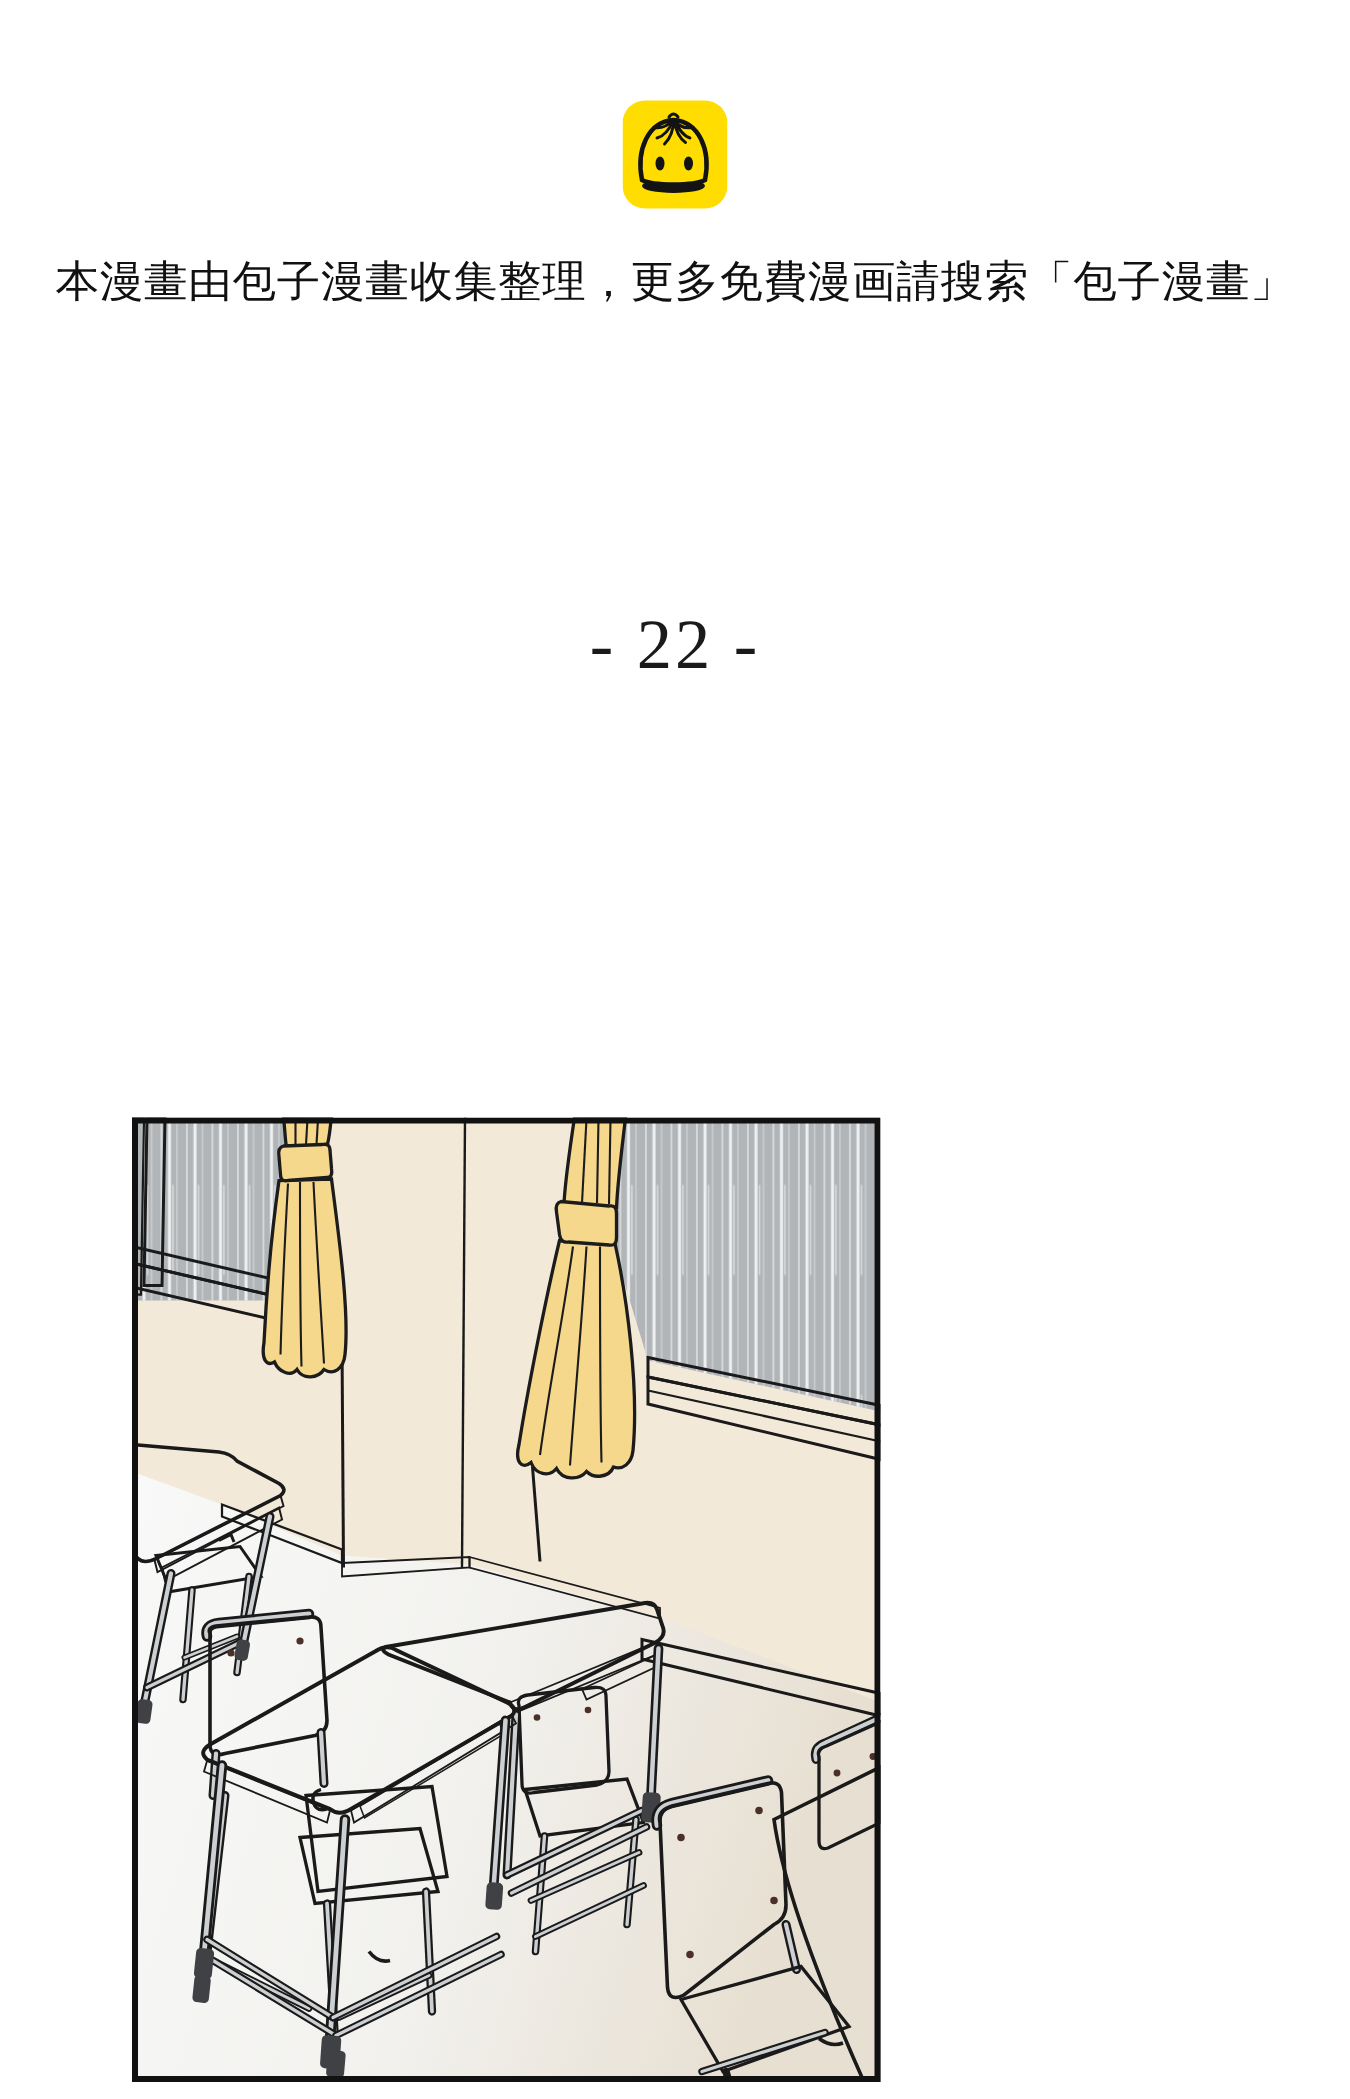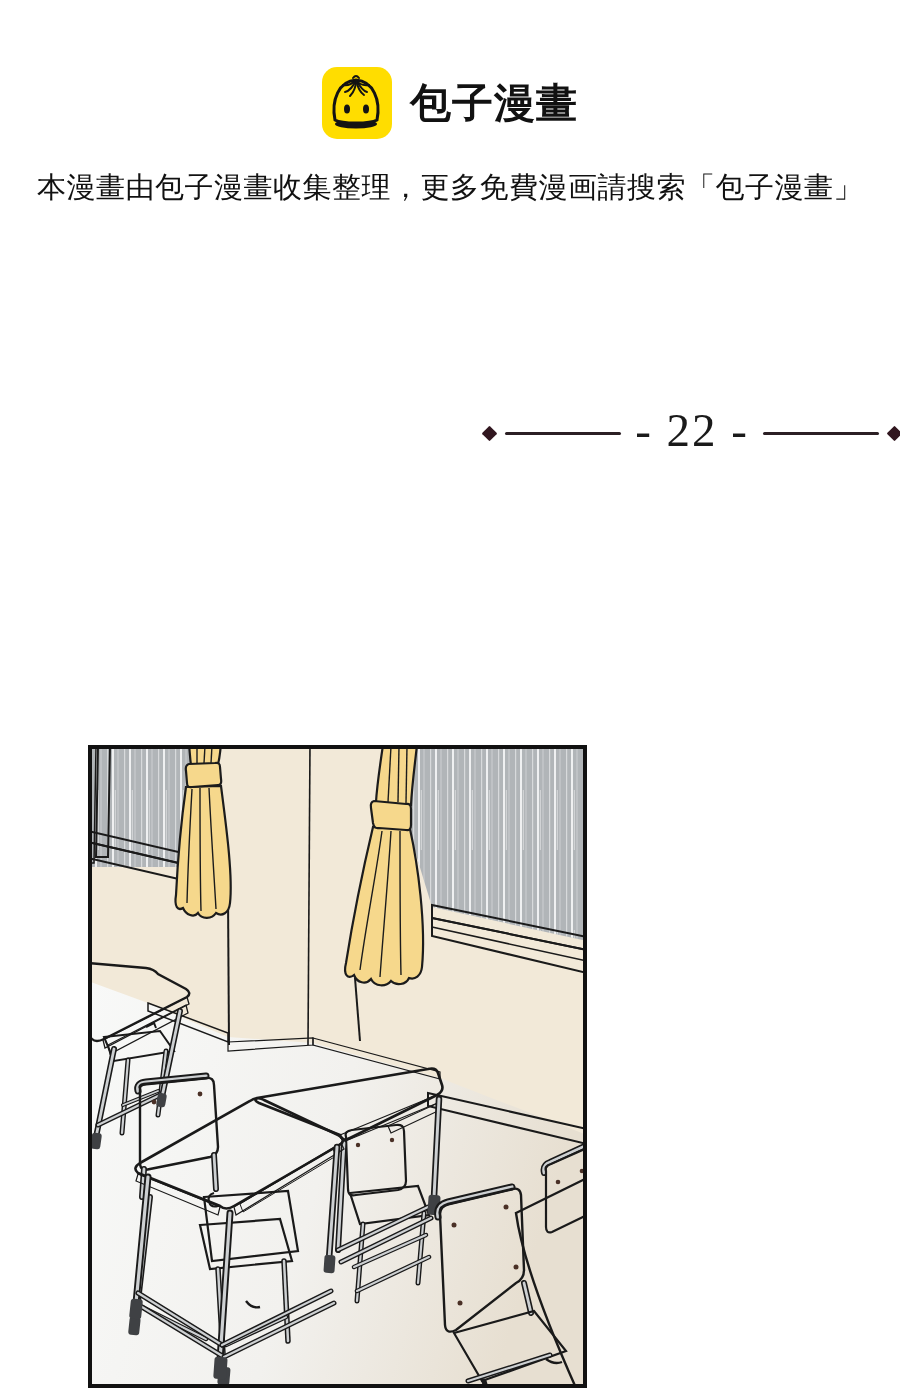--- a/index.html
+++ b/index.html
@@ -8,21 +8,21 @@
     background:var(--c-page-bg,#fff);
     font-family:"Liberation Sans",sans-serif;color:var(--c-text,#111);
   }
   .logo-row{position:absolute;top:64px;left:0;width:900px;height:78px;
     display:flex;align-items:center;justify-content:center;gap:18px;}
   .logo-icon{width:70px;height:74px;display:block;}
   .logo-text{font-size:41px;font-weight:800;letter-spacing:1px;color:var(--c-text,#111);}
   .notice{position:absolute;top:168px;left:0;width:900px;text-align:center;
     font-size:29px;font-weight:400;letter-spacing:.5px;color:var(--c-text,#111);}
   .divider{position:absolute;top:401px;left:0;width:900px;height:64px;
-    display:flex;align-items:center;justify-content:flex-end;gap:10px;}
+    display:flex;align-items:center;justify-content:center;gap:10px;flex-direction:column;}
   .divider .rule{width:116px;height:3px;border-radius:2px;background:var(--c-divider,#2B1F24);}
   .divider .diamond{width:11px;height:11px;transform:rotate(45deg);border-radius:1px;
     background:var(--c-diamond,#31161F);}
   .divider .chapter-label{font-family:"Liberation Serif",serif;font-size:47px;
     letter-spacing:2px;color:#1a1a1a;margin:0 4px 6px 4px;}
   .panel{position:absolute;left:88px;top:745px;width:499px;height:643px;}
   .panel svg{display:block;width:499px;height:643px;}
   .tubeO{stroke:#1a1a1a;fill:none;stroke-linecap:round;}
   .tubeI{stroke:var(--c-metal,#CDD0D2);fill:none;stroke-linecap:round;}
   .ink{stroke:#1a1a1a;fill:none;}
@@ -40,21 +40,20 @@
       <path d="M34,14 C31,21 27,25 23,26"></path>
       <path d="M34,14 C34,22 31,27 28,30"></path>
       <path d="M34,14 C38,21 41,25 45,26"></path>
       <path d="M34,14 C37,18 41,20 47,19"></path>
       <path d="M34,14 C36,23 39,27 42,29"></path>
       <path d="M31,12 Q34,8 37,12"></path>
     </g>
     <ellipse cx="25" cy="43" rx="3" ry="4.6" fill="#131313"></ellipse>
     <ellipse cx="44" cy="43" rx="3" ry="4.6" fill="#131313"></ellipse>
   </svg>
-  <div class="logo-text">包子漫畫</div>
 </div>
 
 <div class="notice">本漫畫由包子漫畫收集整理，更多免費漫画請搜索「包子漫畫」</div>
 
 <div class="divider">
   <span class="diamond"></span>
   <span class="rule"></span>
   <span class="chapter-label">- 22 -</span>
   <span class="rule"></span>
   <span class="diamond"></span>

